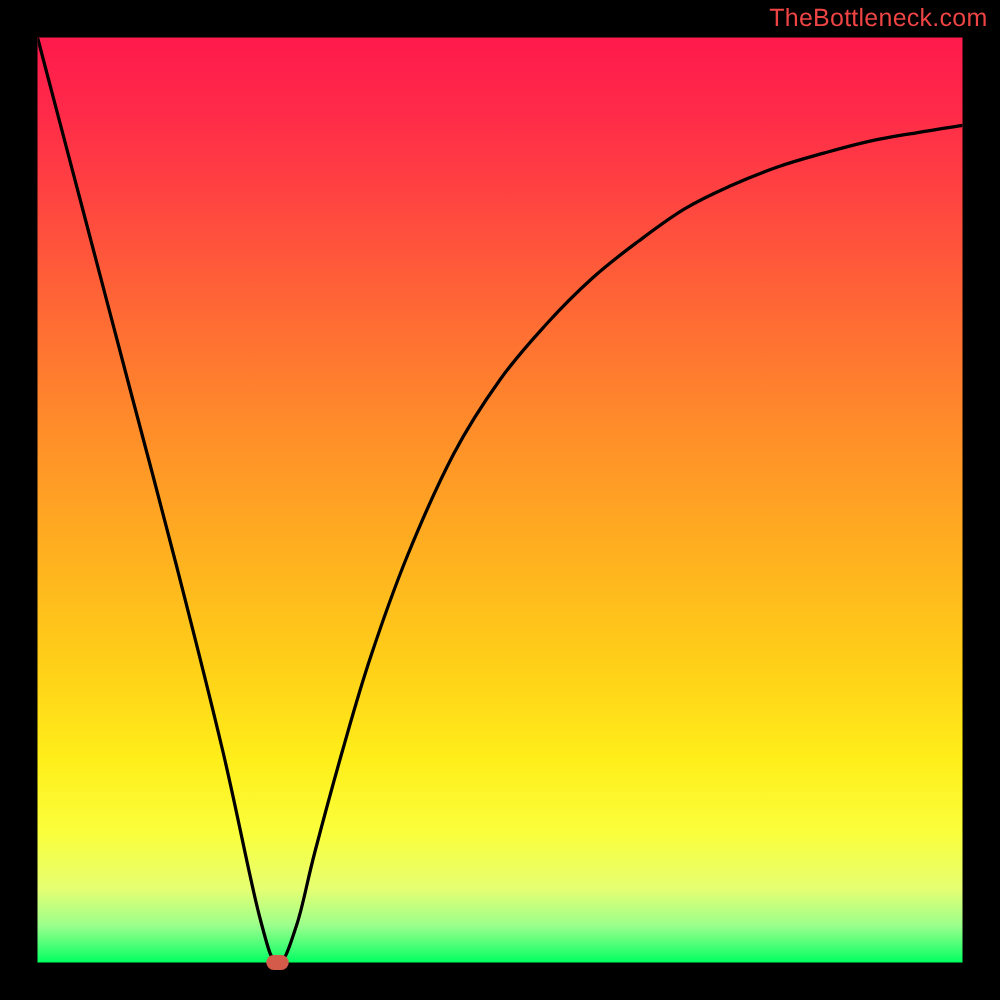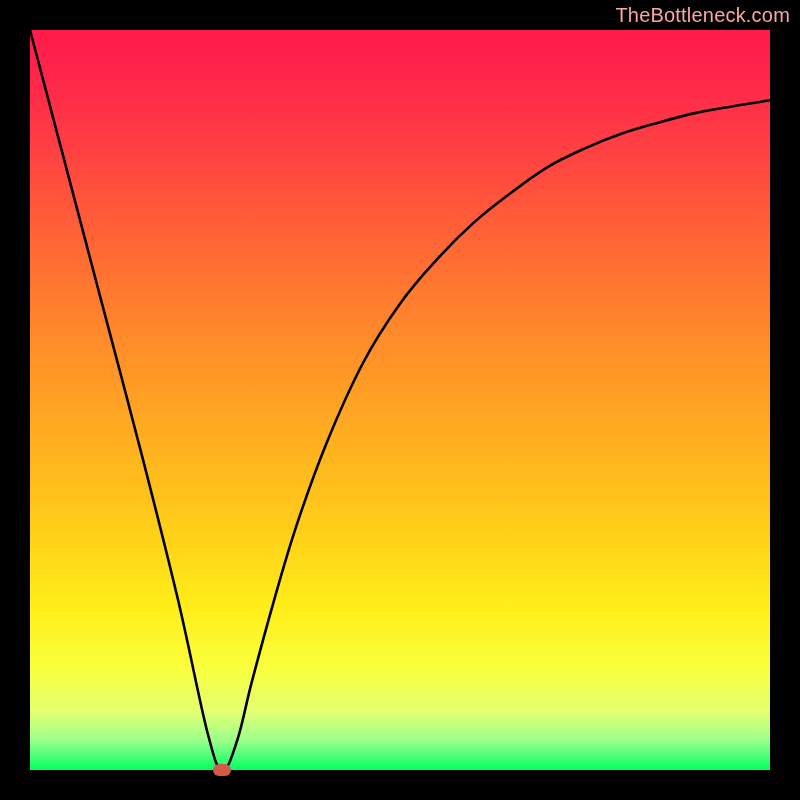--- a/index.html
+++ b/index.html
@@ -50,21 +50,21 @@
     width: 18px;
     height: 12px;
     border-radius: 6px;
     background: #d45a4a;
     transform: translate(-50%, -50%);
   }
   .watermark {
     position: absolute;
     top: 4px;
     right: 10px;
-    color: #fca5a5;
+    color: #ef4444;
     font-size: 20px;
     letter-spacing: 0.2px;
     font-weight: 500;
     user-select: none;
   }
 </style>
 </head>
 <body>
 
 <div class="outer">

